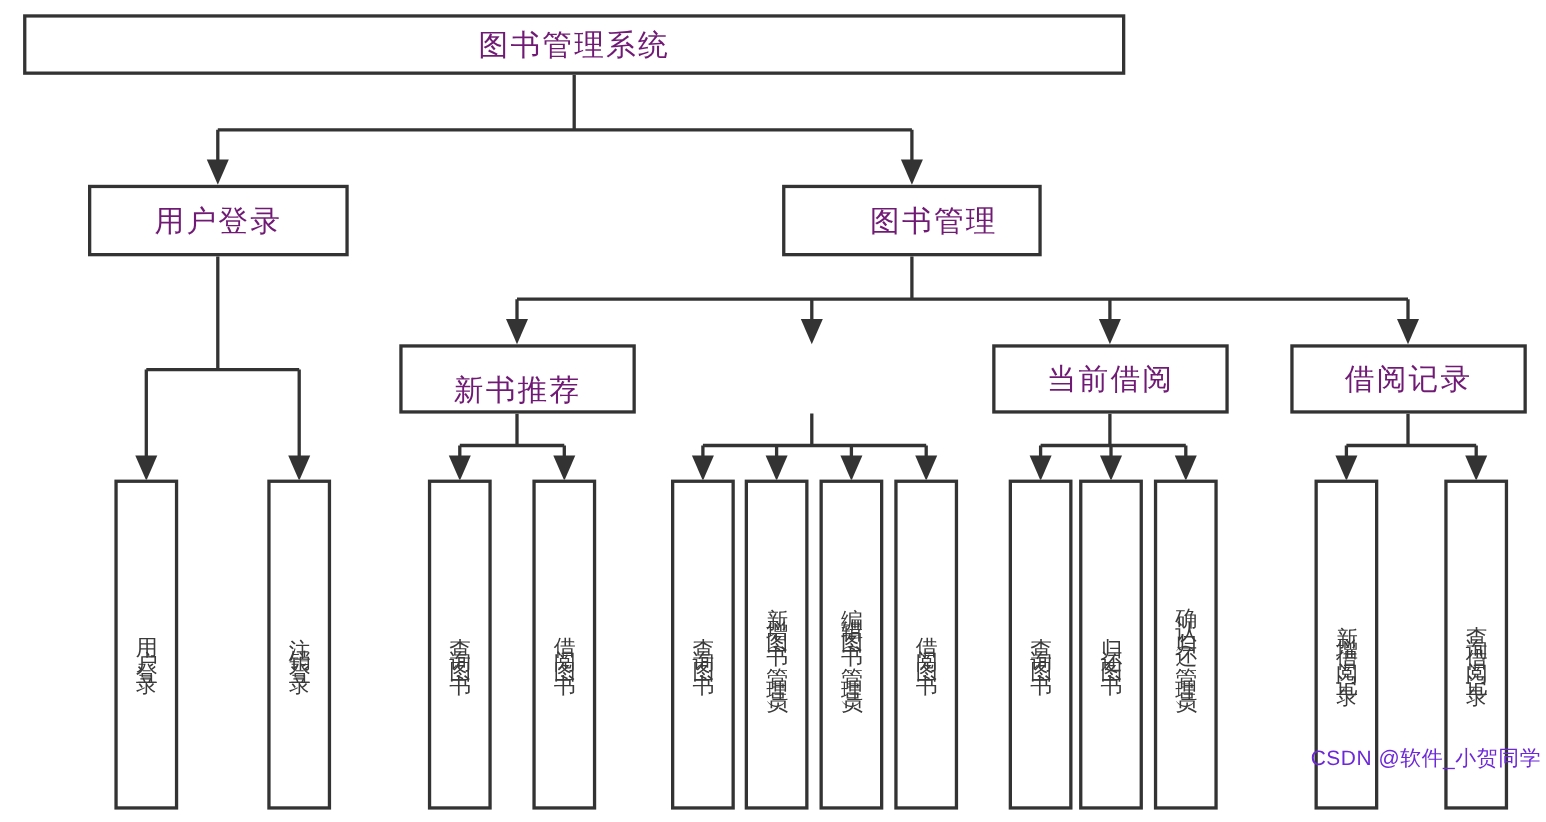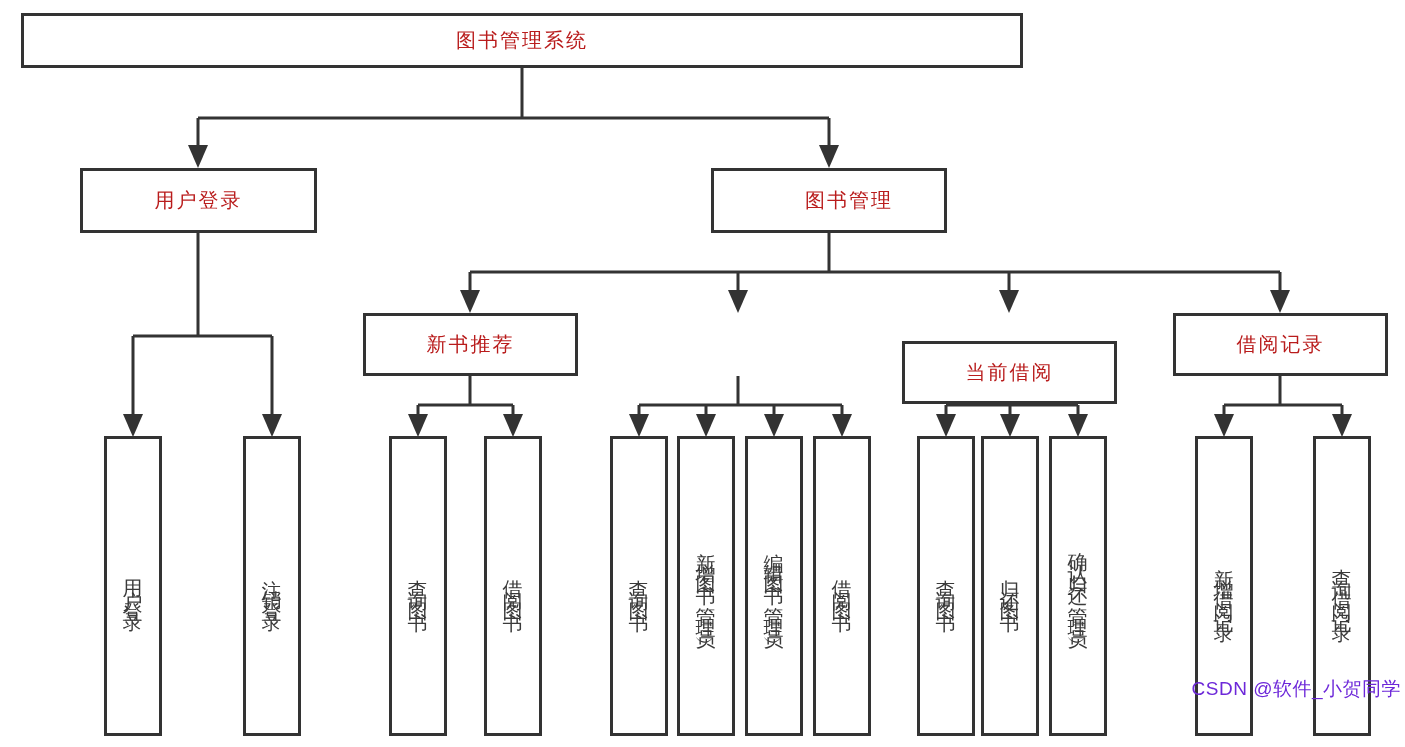--- a/index.html
+++ b/index.html
@@ -26,24 +26,24 @@
     box-sizing: border-box;
     border: 3px solid #333333;
     background: #ffffff;
     display: flex;
     align-items: center;
     justify-content: center;
     z-index: 2;
     color: #3a3a3a;
   }
   .hlabel {
-    font-size: 20px;
+    font-size: 27px;
     letter-spacing: 2px;
     white-space: nowrap;
-    color: #b91c1c;
+    color: #701a75;
   }
   .root-box  { left: 21px;  top: 13px;  width: 1002px; height: 55px; }
   .l2-box    { height: 65px; top: 168px; }
   .l3-box    { width: 215px; height: 63px; top: 313px; }
   .leaf      { width: 58px; height: 300px; top: 436px; }
   .vlabel {
     writing-mode: vertical-rl;
     text-orientation: mixed;
     font-size: 20px;
     line-height: 1;
@@ -102,24 +102,24 @@
     <span class="hlabel">图书管理系统</span>
   </div>
 
   <div class="box l2-box" style="left:80px;width:237px;">
     <span class="hlabel">用户登录</span>
   </div>
   <div class="box l2-box" style="left:711px;width:236px;padding-left:40px;">
     <span class="hlabel">图书管理</span>
   </div>
 
-  <div class="box l3-box" style="left:363px;">
+  <div class="box l3-box" style="left:363px;align-items:flex-end;">
     <span class="hlabel">新书推荐</span>
   </div>
-  <div class="box l3-box" style="left:902px;margin-top:28px;">
+  <div class="box l3-box" style="left:902px;">
     <span class="hlabel">当前借阅</span>
   </div>
   <div class="box l3-box" style="left:1173px;">
     <span class="hlabel">借阅记录</span>
   </div>
 
   <div class="box leaf" style="left:104px;">
     <span class="vlabel">用户登录</span>
   </div>
   <div class="box leaf" style="left:243px;">

